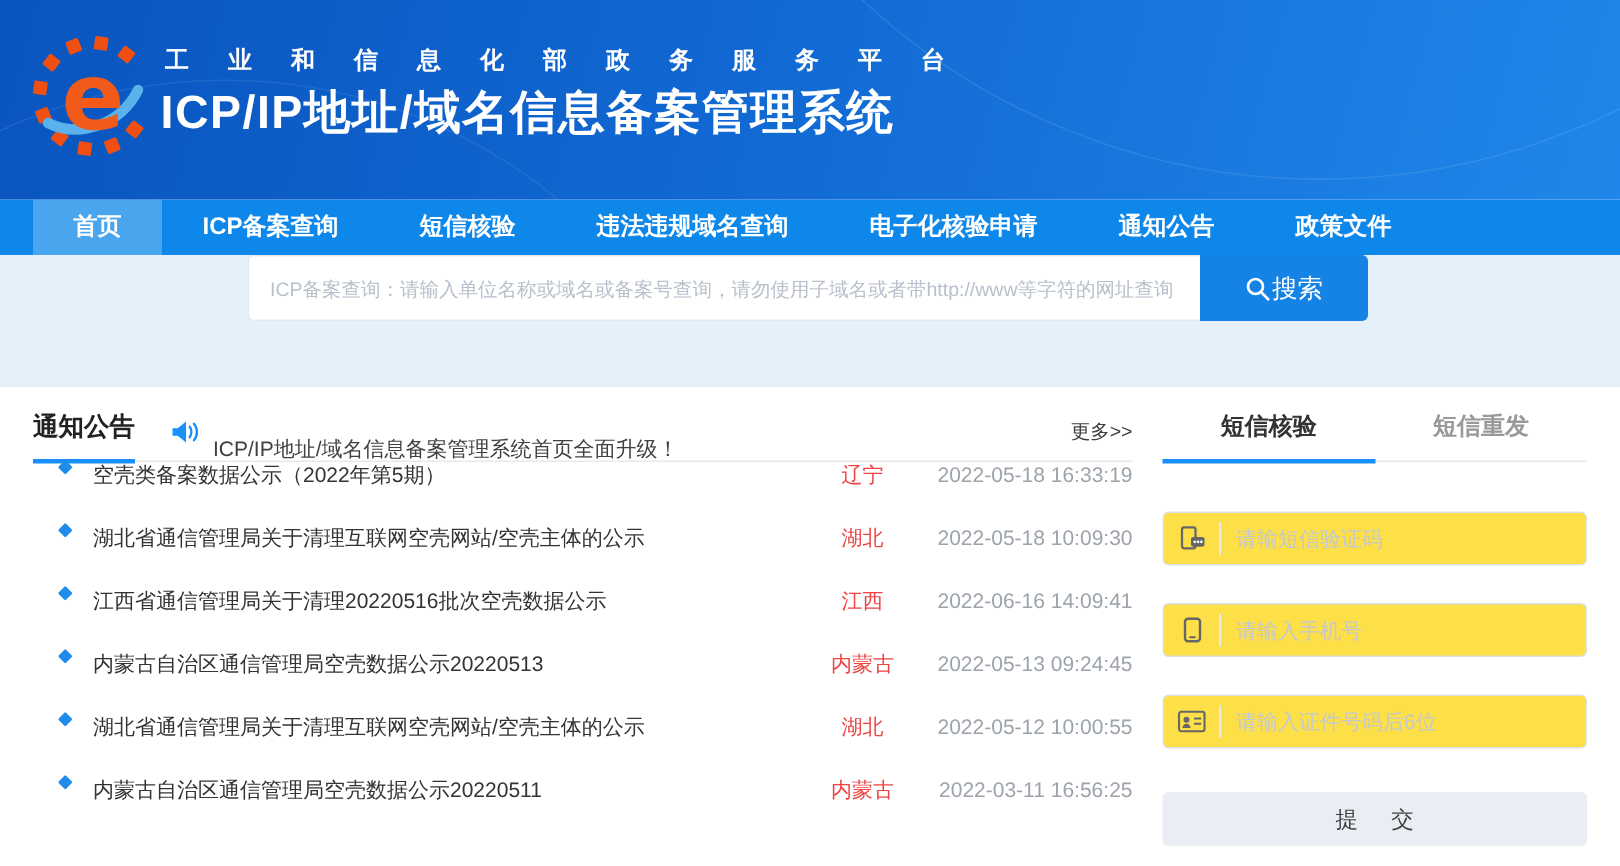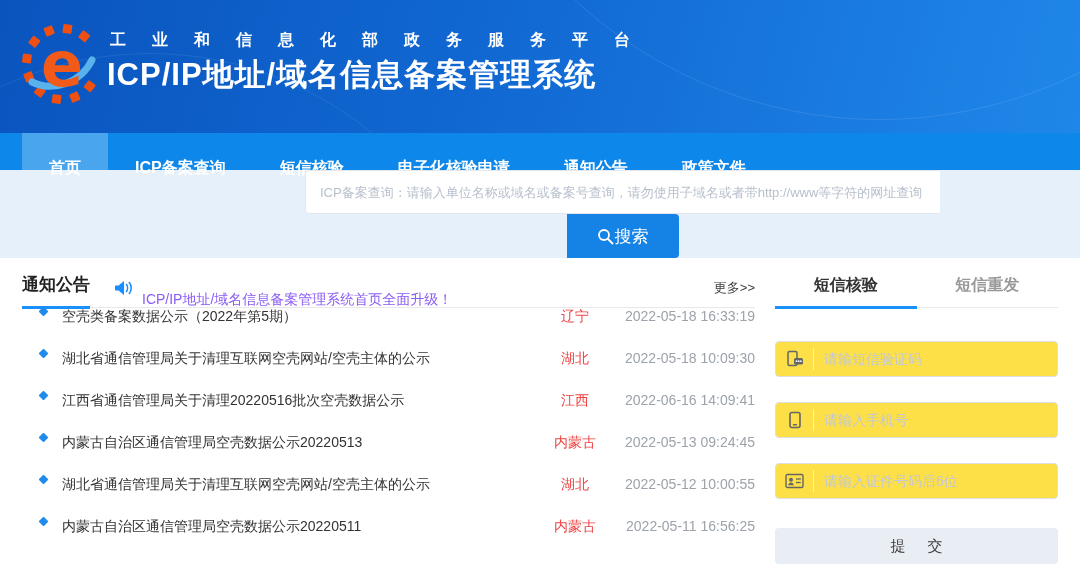--- a/index.html
+++ b/index.html
@@ -17,26 +17,26 @@
             border-color:rgba(255,255,255,0.08); }
   .logo { position:absolute; left:22px; top:22px; width:80px; height:84px; }
   .platform-title { position:absolute; left:110px; top:30px; color:#fff;
             font-size:16px; font-weight:bold; letter-spacing:26px; white-space:nowrap; }
   .system-title { position:absolute; left:107px; top:54px; color:#fff;
             font-size:31px; font-weight:bold; letter-spacing:1px; white-space:nowrap; }
 
   
   .nav { height:37px; background:#0d87e9; display:flex; padding-left:22px; }
   .nav-item { color:#fff; font-size:16px; font-weight:bold; line-height:37px;
-            padding:16px 27px; cursor:pointer; white-space:nowrap; }
+            padding:0 27px; cursor:pointer; white-space:nowrap; }
   .nav-item.active { background:rgba(255,255,255,0.25); }
 
   
   .search-section { height:88px; background:#e6f0fa; display:flex;
-            align-items:center; padding-left:165px;flex-direction:column; }
+            padding-left:165px; }
   .search-input { width:635px; height:44px; background:#fff;
             border:1px solid #e3e8ef; border-right:none; border-radius:4px 0 0 4px;
             font-size:13px; color:#555; padding:0 14px; outline:none;
             font-family:"Liberation Sans","DejaVu Sans",sans-serif; }
   .search-input::placeholder { color:#b8c0cc; }
   .search-btn { width:112px; height:44px; background:#1583e6; border:none;
             border-radius:0 4px 4px 0; color:#fff; font-size:17px; cursor:pointer;
             display:flex; align-items:center; justify-content:center; gap:1px;
             font-family:"Liberation Sans","DejaVu Sans",sans-serif; }
 
@@ -45,21 +45,21 @@
   .left-col { width:733px; }
   .right-col { width:283px; margin-left:20px; }
 
   .sec-header { height:40px; border-bottom:1px solid #e9e9e9; display:flex;
             align-items:center; position:relative; }
   .sec-title { font-size:17px; font-weight:bold; color:#222; position:relative;
             height:40px; line-height:34px; }
   .sec-title::after { content:""; position:absolute; left:0; bottom:-1px;
             width:100%; height:3px; background:#1890ff; }
   .marquee { display:flex; align-items:center; margin-left:24px; gap:9px; }
-  .marquee-text { color:#8b5cf6; font-size:14px;margin-top:25px; }
+  .marquee-text { color:#404040; font-size:14px;margin-top:25px; }
   .more-link { margin-left:auto; color:#404040; font-size:13px; cursor:pointer; }
 
   .notice-row { height:42px; display:flex; align-items:flex-start; cursor:pointer; }
   .bullet { width:7px; height:7px; background:#1f8ceb; transform:rotate(45deg);
             margin:0 15px 0 18px; flex:0 0 auto; border-radius:1px; }
   .notice-title { flex:1; font-size:14px; color:#333; white-space:nowrap;
             overflow:hidden; text-overflow:ellipsis; }
   .notice-prov { width:88px; font-size:14px; color:#ef4444; text-align:center; }
   .notice-date { width:136px; font-size:14px; color:#9ca3ab; text-align:right; }
 
@@ -107,20 +107,21 @@
     <text x="40" y="64" font-size="62" font-weight="bold" fill="#f25a1a" text-anchor="middle" font-family="'DejaVu Sans',sans-serif">e</text>
   </svg>
   <div class="platform-title">工业和信息化部政务服务平台</div>
   <div class="system-title">ICP/IP地址/域名信息备案管理系统</div>
 </div>
 
 <div class="nav">
   <div class="nav-item active">首页</div>
   <div class="nav-item">ICP备案查询</div>
   <div class="nav-item">短信核验</div>
+  <div class="nav-item">违法违规域名查询</div>
   <div class="nav-item">电子化核验申请</div>
   <div class="nav-item">通知公告</div>
   <div class="nav-item">政策文件</div>
 </div>
 
 <div class="search-section">
   <input class="search-input" type="text" placeholder="ICP备案查询：请输入单位名称或域名或备案号查询，请勿使用子域名或者带http://www等字符的网址查询" style="">
   <button class="search-btn">
     <svg width="17" height="17" viewBox="0 0 17 17">
       <circle cx="7" cy="7" r="5" stroke="#fff" stroke-width="1.8" fill="none"></circle>
@@ -173,21 +174,21 @@
     <div class="notice-row">
       <span class="bullet"></span>
       <span class="notice-title">湖北省通信管理局关于清理互联网空壳网站/空壳主体的公示</span>
       <span class="notice-prov">湖北</span>
       <span class="notice-date">2022-05-12 10:00:55</span>
     </div>
     <div class="notice-row">
       <span class="bullet"></span>
       <span class="notice-title">内蒙古自治区通信管理局空壳数据公示20220511</span>
       <span class="notice-prov">内蒙古</span>
-      <span class="notice-date">2022-05-11 16:56:25</span>
+      <span class="notice-date">2022-03-11 16:56:25</span>
     </div>
   </div>
 
   <div class="right-col">
     <div class="tabs">
       <div class="tab active">短信核验</div>
       <div class="tab">短信重发</div>
     </div>
 
     <div class="sms-form">

